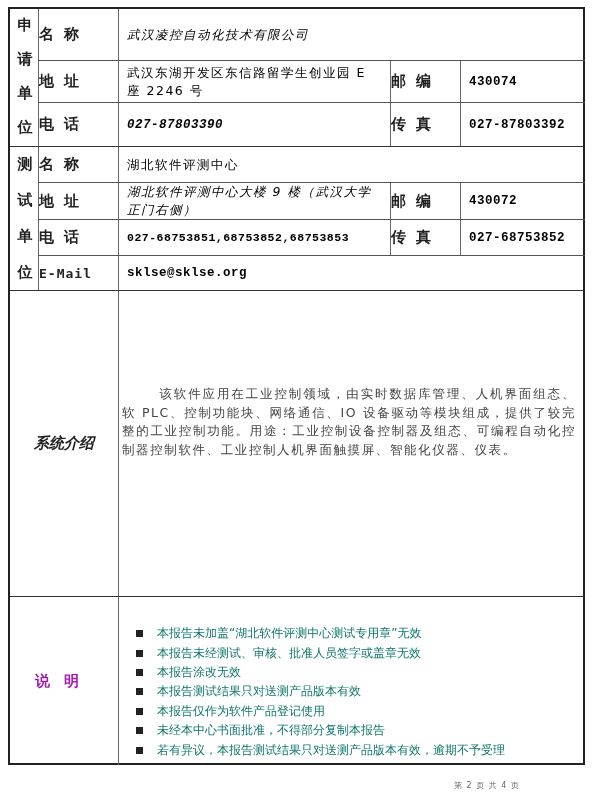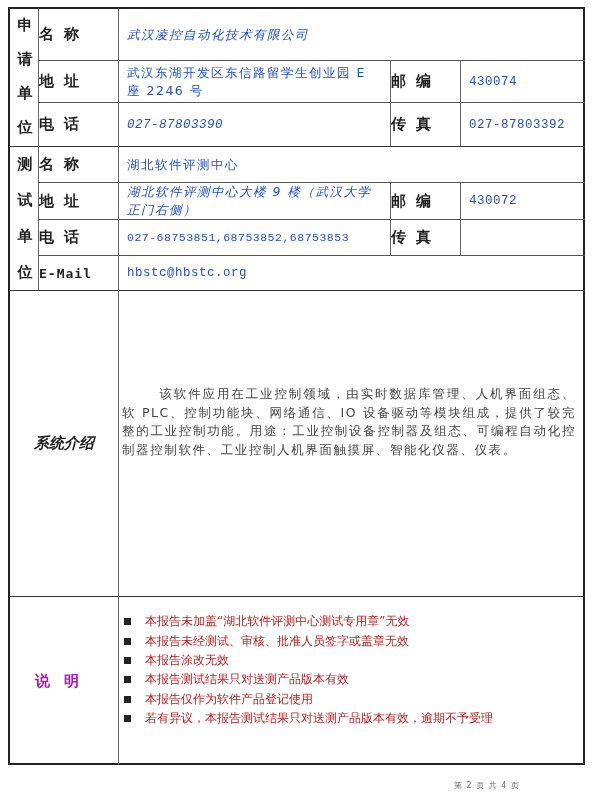--- a/index.html
+++ b/index.html
@@ -5,27 +5,27 @@
   html, body { margin:0; padding:0; }
   body { width:600px; height:800px; background:#ffffff; position:relative; overflow:hidden;
          font-family:"DejaVu Sans", sans-serif; color:#333; }
   .page { position:absolute; left:8px; top:7px; width:577px; height:758px; border:2px solid #222; box-sizing:border-box; }
   .hl { position:absolute; height:1px; background:#555; }
   .vl { position:absolute; width:1px; background:#666; }
   .group-label { position:absolute; left:0; width:30px; display:flex; flex-direction:column; justify-content:space-around; align-items:center;
                  font-weight:bold; font-size:15px; color:#222; }
   .field-label { position:absolute; display:flex; align-items:center; font-weight:bold; font-size:15px; color:#222; letter-spacing:10px; }
   .field-label.email { letter-spacing:1px; font-size:13px; font-family:"DejaVu Sans Mono", monospace; }
-  .value { position:absolute; display:flex; align-items:center; padding-left:8px; padding-right:6px; font-size:12.5px; color:#1d4ed8; line-height:18px; box-sizing:border-box; letter-spacing:1.5px; }
-  .value.mono { font-family:"Liberation Mono", monospace; letter-spacing:0.5px; font-size:12.5px; }
+  .value { position:absolute; display:flex; align-items:center; padding-left:8px; padding-right:6px; font-size:12.5px; color:#000000; line-height:18px; box-sizing:border-box; letter-spacing:1.5px; }
+  .value.mono { font-family:"Liberation Mono", monospace; letter-spacing:0.5px; font-size:12.5px;font-weight:bold; }
   .italic { font-style:italic; }
   .intro-label { position:absolute; display:flex; align-items:center; justify-content:center; font-weight:bold; font-style:italic; font-size:15px; color:#222; }
   .intro-text { position:absolute; font-size:12.5px; line-height:18.5px; color:#444; letter-spacing:1.6px; text-indent:3em; text-align:justify; }
   .notes-label { position:absolute; display:flex; align-items:center; justify-content:center; font-weight:bold; font-size:15px; color:#a21caf; letter-spacing:14px; }
-  .notes { position:absolute; list-style:none; margin:0; padding:0; font-size:12px; color:#b91c1c; }
+  .notes { position:absolute; list-style:none; margin:12px; padding:0; font-size:12px; color:#0f766e; }
   .notes li { height:19.4px; display:flex; align-items:center; }
   .notes .bullet { width:7px; height:7px; background:#222; margin-right:14px; margin-left:2px; flex:none; }
   .footer { position:absolute; left:454px; top:780px; font-size:8px; color:#666; letter-spacing:1px; }
 </style>
 </head>
 <body>
 
 <div class="page">
 
   <div class="group-label" style="top:0; height:135px;">
@@ -95,25 +95,26 @@
     </div>
   <div class="value mono" style="left:451px; top:174px; width:124px; height:36px;">430072</div>
 
   <div class="field-label" style="left:29px; top:211px; width:79px; height:35px;">
       <span>电话</span>
     </div>
   <div class="value mono" style="left:109px; top:211px; width:271px; height:35px; font-size:11.5px;">027-68753851,68753852,68753853</div>
   <div class="field-label" style="left:381px; top:211px; width:69px; height:35px;">
       <span>传真</span>
     </div>
+  <div class="value mono" style="left:451px; top:211px; width:124px; height:35px;">027-68753852</div>
 
   <div class="field-label email" style="left:29px; top:247px; width:79px; height:34px;">
       <span>E-Mail</span>
     </div>
-  <div class="value mono" style="left:109px; top:247px; width:466px; height:34px;">hbstc@hbstc.org</div>
+  <div class="value mono" style="left:109px; top:247px; width:466px; height:34px;">sklse@sklse.org</div>
 
   <div class="intro-label" style="left:0; top:282px; width:108px; height:305px;">系统介绍</div>
   <div class="intro-text" style="left:112px; top:376px; width:454px;">该软件应用在工业控制领域，由实时数据库管理、人机界面组态、软 PLC、控制功能块、网络通信、IO 设备驱动等模块组成，提供了较完整的工业控制功能。用途：工业控制设备控制器及组态、可编程自动化控制器控制软件、工业控制人机界面触摸屏、智能化仪器、仪表。</div>
 
   <div class="notes-label" style="left:0; top:588px; width:108px; height:168px;">说明</div>
   <ul class="notes" style="left:112px; top:603px; width:460px;">
     <li>
         <span class="bullet"></span>
         <span>本报告未加盖“湖北软件评测中心测试专用章”无效</span>
       </li>
@@ -128,18 +129,22 @@
     <li>
         <span class="bullet"></span>
         <span>本报告测试结果只对送测产品版本有效</span>
       </li>
     <li>
         <span class="bullet"></span>
         <span>本报告仅作为软件产品登记使用</span>
       </li>
     <li>
         <span class="bullet"></span>
+        <span>未经本中心书面批准，不得部分复制本报告</span>
+      </li>
+    <li>
+        <span class="bullet"></span>
         <span>若有异议，本报告测试结果只对送测产品版本有效，逾期不予受理</span>
       </li>
   </ul>
 </div>
 
 <div class="footer">第 2 页  共 4 页</div>
 
 </body></html>

